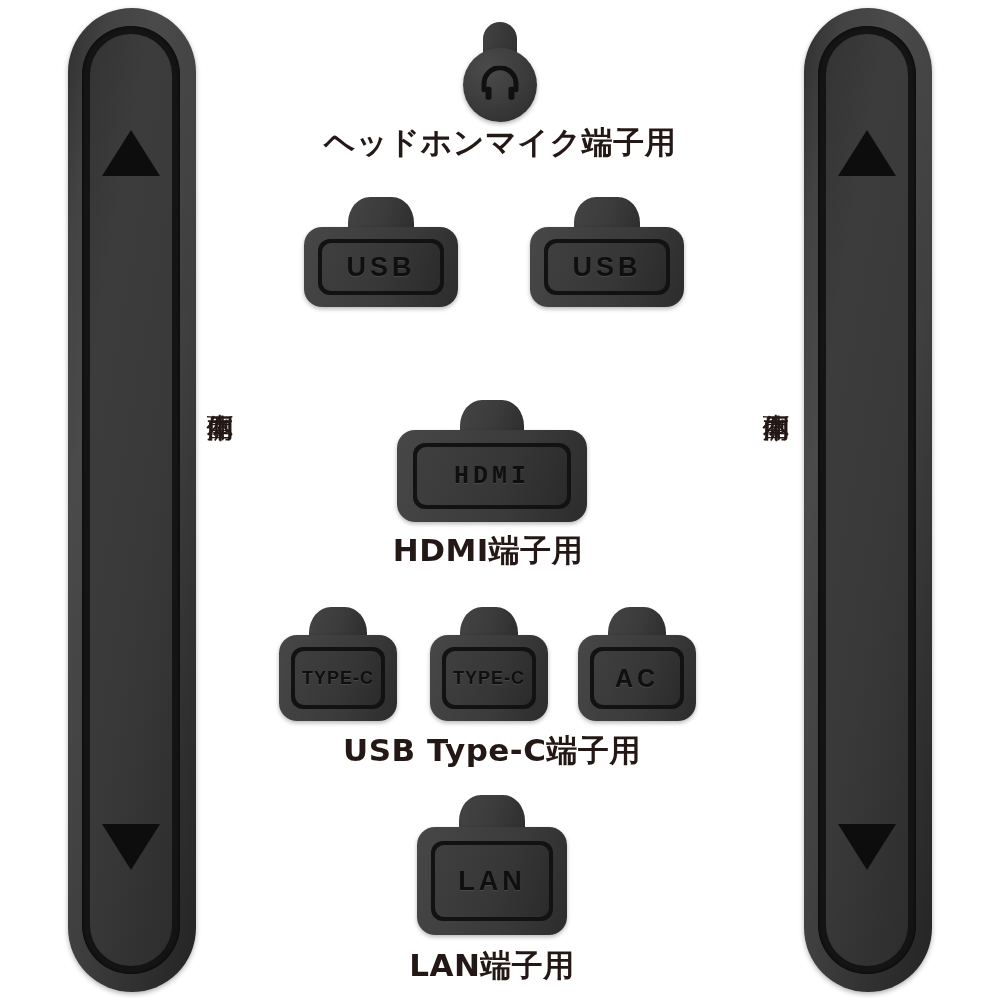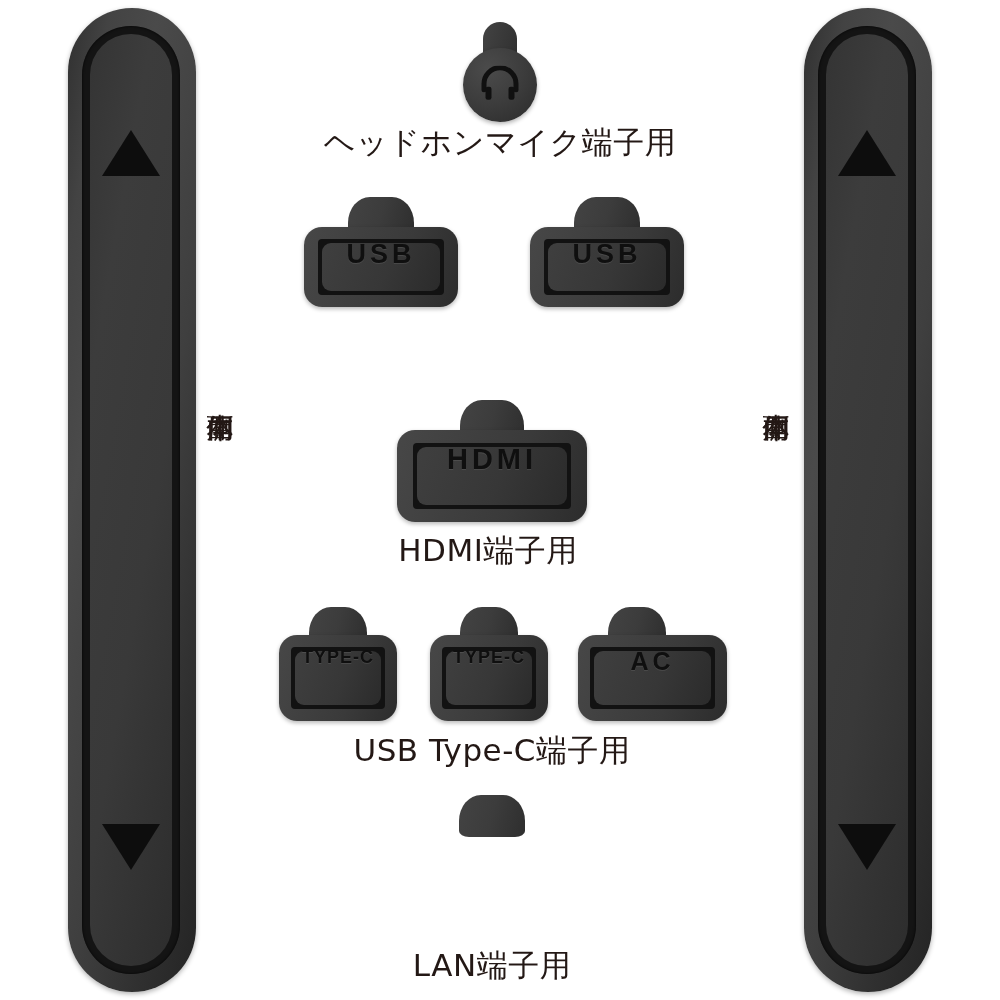--- a/index.html
+++ b/index.html
@@ -95,20 +95,21 @@
   
   .caption {
     position: absolute;
     text-align: center;
     color: #231815;
     font-size: 31px;
     letter-spacing: 0.5px;
     white-space: nowrap;
     transform: translateX(-50%);
     font-family: "DejaVu Sans", "Liberation Sans", sans-serif;
+    font-weight: bold;
   }
 
   
   .cover {
     position: absolute;
     transform: translateX(-50%);
   }
   .cover-tab {
     position: absolute;
     left: 50%;
@@ -126,24 +127,24 @@
     background-image:
       linear-gradient(108deg,
         #474747 0%,
         #414141 28%,
         #3a3a3a 62%,
         #2c2c2c 100%);
     box-shadow: 0 2px 4px rgba(0,0,0,0.28);
   }
   .cover-inset {
     position: absolute;
-    border-radius: 4px;
+    border-radius: 12px;
     background: #121212;
     display: flex;
-    align-items: flex-start;
+    align-items: center;
     justify-content: center;
   }
   .cover-inset-face {
     position: absolute;
     left: 4px; top: 4px; right: 4px; bottom: 4px;
     border-radius: 9px;
     background-image:
       linear-gradient(110deg,#3f3f3f 0%,#373737 55%,#2b2b2b 100%);
   }
   .cover-text {
@@ -247,21 +248,21 @@
       </div>
     </div>
   </div>
 
 
   <div class="cover" style="left:492px; top:400px; width:190px; height:122px;">
     <div class="cover-tab" style="width:64px; height:40px;"></div>
     <div class="cover-body" style="top:30px; height:92px;">
       <div class="cover-inset" style="left:16px; top:13px; right:16px; bottom:13px;">
         <div class="cover-inset-face"></div>
-        <span class="cover-text" style="font-size:29px; letter-spacing:4px;">HDMI</span>
+        <span class="cover-text" style="font-size:25px; letter-spacing:4px;font-family:Liberation Mono, monospace;">HDMI</span>
       </div>
     </div>
   </div>
   <div class="caption" style="left:488px; top:530px;">HDMI端子用</div>
 
   <div class="cover" style="left:338px; top:607px; width:118px; height:114px;">
     <div class="cover-tab" style="width:58px; height:36px;"></div>
     <div class="cover-body" style="top:28px; height:86px;">
       <div class="cover-inset" style="left:12px; top:12px; right:12px; bottom:12px;">
         <div class="cover-inset-face"></div>
@@ -275,28 +276,34 @@
     <div class="cover-body" style="top:28px; height:86px;">
       <div class="cover-inset" style="left:12px; top:12px; right:12px; bottom:12px;">
         <div class="cover-inset-face"></div>
         <span class="cover-text" style="font-size:18px; letter-spacing:1px;">TYPE-C</span>
       </div>
     </div>
   </div>
 
   <div class="cover" style="left:637px; top:607px; width:118px; height:114px;">
     <div class="cover-tab" style="width:58px; height:36px;"></div>
-    <div class="cover-body" style="top:28px; height:86px;padding-left:31px;">
+    <div class="cover-body" style="top:28px; height:86px;">
       <div class="cover-inset" style="left:12px; top:12px; right:12px; bottom:12px;">
         <div class="cover-inset-face"></div>
         <span class="cover-text" style="font-size:25px; letter-spacing:4px;">AC</span>
       </div>
     </div>
   </div>
 
   <div class="caption" style="left:492px; top:730px;">USB Type-C端子用</div>
 
   <div class="cover" style="left:492px; top:795px; width:150px; height:140px;">
     <div class="cover-tab" style="width:66px; height:42px;"></div>
+    <div class="cover-body" style="top:32px; height:108px;">
+      <div class="cover-inset" style="left:14px; top:14px; right:14px; bottom:14px;">
+        <div class="cover-inset-face"></div>
+        <span class="cover-text" style="font-size:27px; letter-spacing:4px;">LAN</span>
+      </div>
+    </div>
   </div>
   <div class="caption" style="left:492px; top:945px;text-align:center;">LAN端子用</div>
 
 </div>
 
 </body></html>

